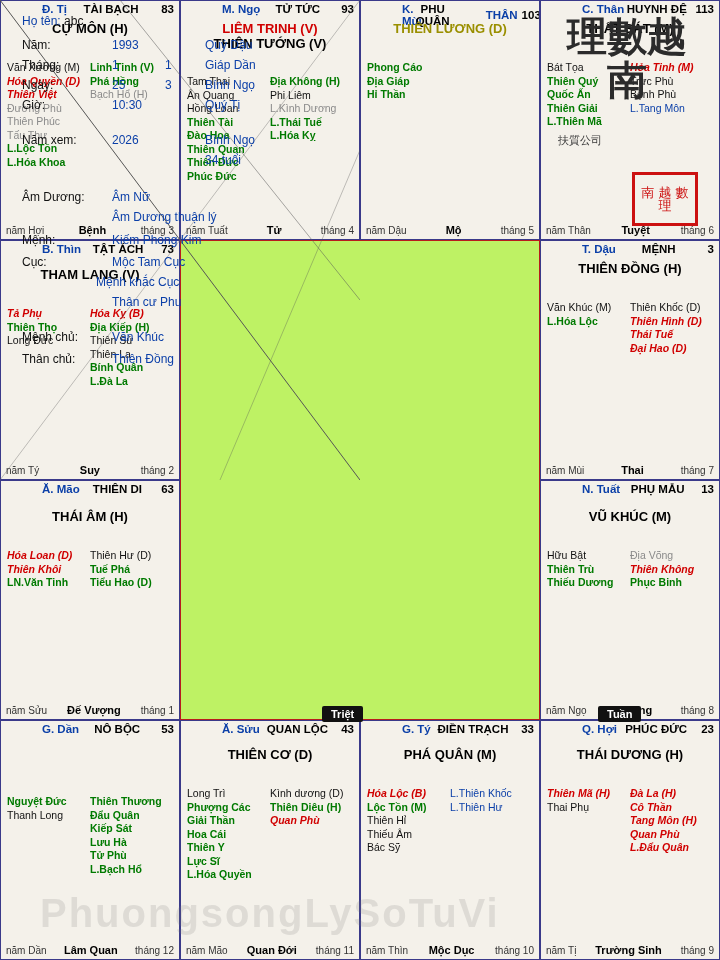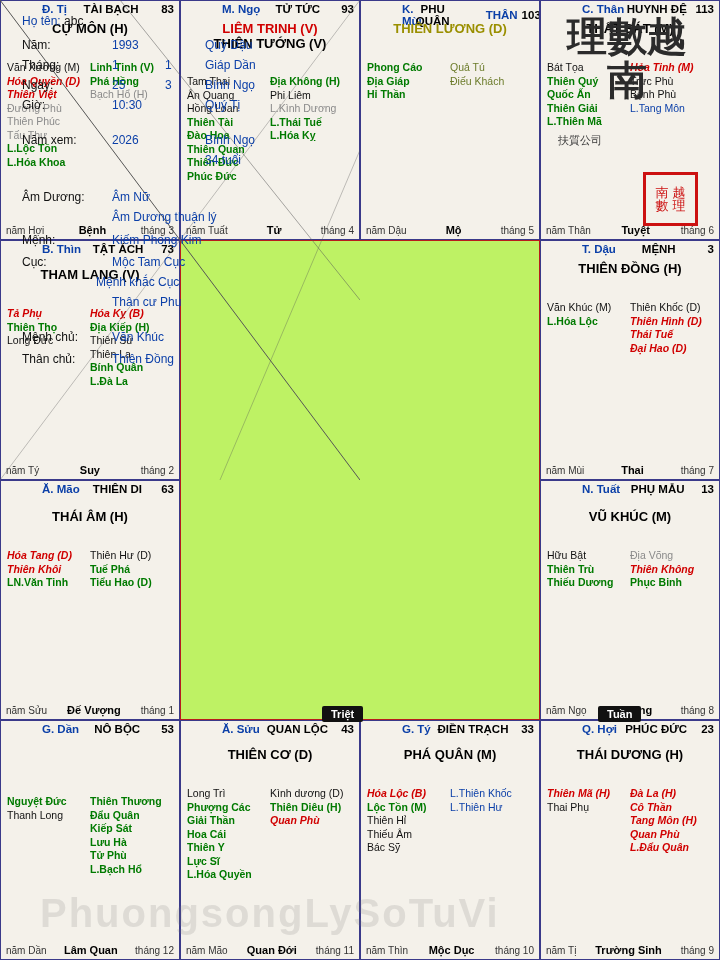--- a/index.html
+++ b/index.html
@@ -86,21 +86,21 @@
     font-size:40px;font-weight:bold;line-height:44px;
     text-align:center;color:#2b2b2b;
   }
   .seal .side{
     position:absolute;left:6px;top:120px;
     font-size:11px;line-height:14px;color:#3a3a3a;
     font-family:"DejaVu Serif",serif;
   }
   .stamp{
     position:absolute;right:22px;top:172px;
-    width:55px;height:54px;border:3px solid #cc1111;color:#cc1111;
+    width:66px;height:54px;border:3px solid #cc1111;color:#cc1111;
     font-family:"DejaVu Serif",serif;font-size:13px;line-height:13px;
     display:flex;align-items:center;justify-content:center;text-align:center;
     padding:3px;box-sizing:border-box;
   }
   .qr{position:absolute;right:24px;top:240px;width:92px;height:92px;background:#fff;}
   .qr svg{display:block;}
   .promo{
     position:absolute;left:0;bottom:18px;width:100%;
     text-align:center;color:#cc0000;font-size:11.5px;line-height:16px;
     font-weight:bold;
@@ -201,24 +201,20 @@
       <span class="num">103</span>
     </div>
     <div class="pal">
       <div style="color:#9a8f00">THIÊN LƯƠNG (D)</div>
     </div>
     <div class="stars">
       <div class="col">
         <div class="r-grn">Phong Cáo</div>
         <div class="r-grn">Địa Giáp</div>
         <div class="r-grn">Hỉ Thần</div>
-      </div>
-      <div class="col">
-        <div class="r-olv">Quả Tú</div>
-        <div class="r-olv">Điếu Khách</div>
       </div>
     </div>
     <div class="ftr">
       <span class="l">năm Dậu</span>
       <span class="m">Mộ</span>
       <span class="r">tháng 5</span>
     </div>
   </div>
 
   <div class="cell">
@@ -436,21 +432,21 @@
     <div class="hdr">
       <span class="chi">Ă. Mão</span>
       <span class="cung">THIÊN DI</span>
       <span class="num">63</span>
     </div>
     <div class="pal" style="top:28px">
       <div>THÁI ÂM (H)</div>
     </div>
     <div class="stars" style="top:68px">
       <div class="col">
-        <div class="r-red">Hóa Tang (D)</div>
+        <div class="r-red">Hóa Loan (D)</div>
         <div class="r-red">Thiên Khôi</div>
         <div class="r-grn">LN.Văn Tinh</div>
       </div>
       <div class="col">
         <div class="r-blk">Thiên Hư (D)</div>
         <div class="r-grn">Tuế Phá</div>
         <div class="r-grn">Tiểu Hao (D)</div>
       </div>
     </div>
     <div class="ftr">

